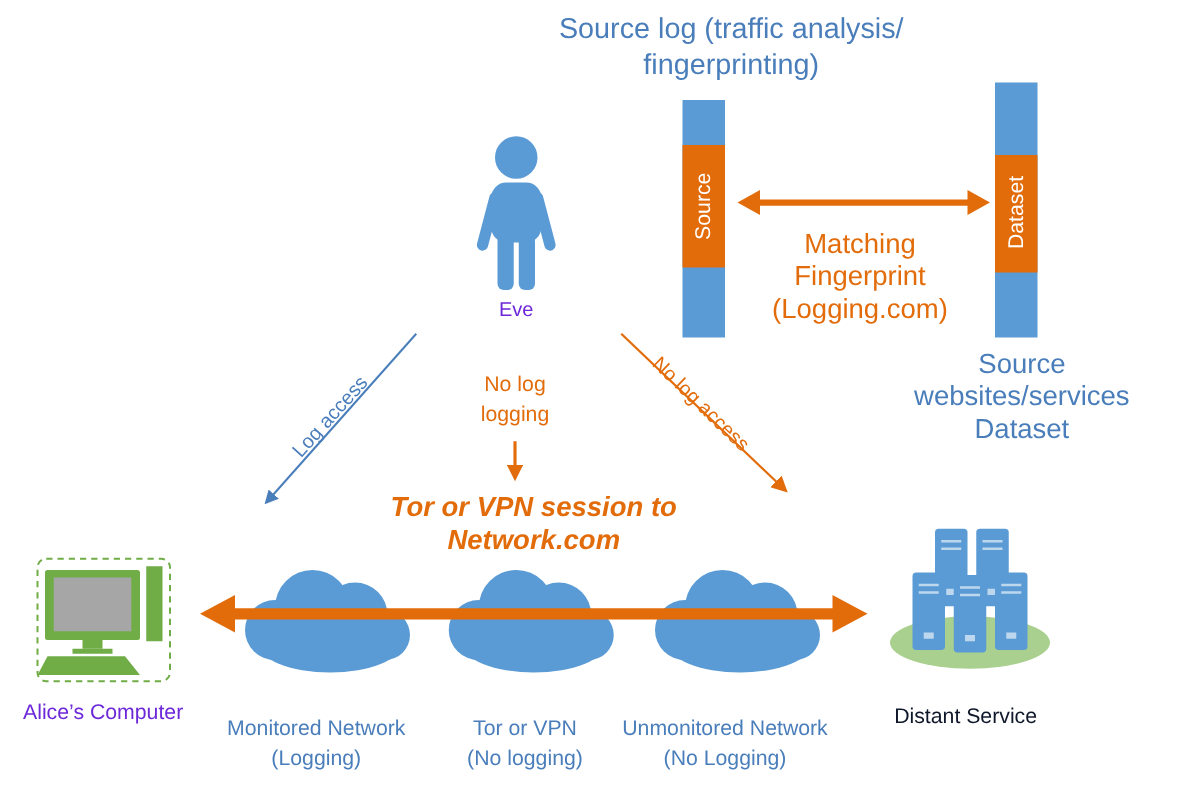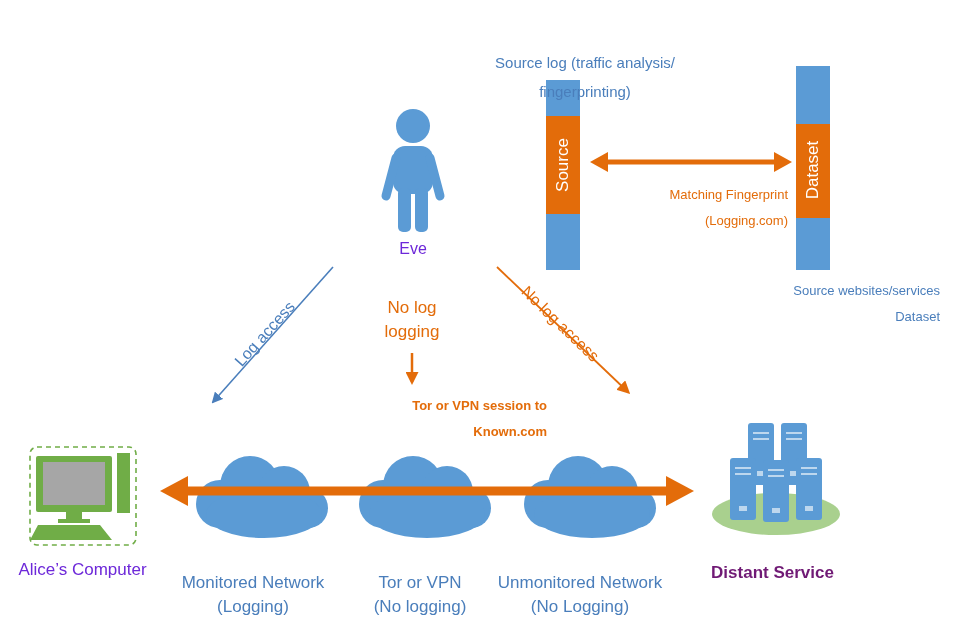--- a/index.html
+++ b/index.html
@@ -6,26 +6,26 @@
   .canvas {
     position:relative; width:957px; height:630px; background:#ffffff;
     font-family:"Liberation Sans", sans-serif; overflow:hidden;
   }
   .layer-svg { position:absolute; left:0; top:0; z-index:1; }
   .lbl { position:absolute; z-index:2; }
   .center { text-align:center; }
   .blue   { color:#4A7EBB; }
   .orange { color:#E36C0A; }
   .dark   { color:#6d28d9; }
-  .navy   { color:#701a75;font-weight:bold; }
+  .navy   { color:#0f172a; }
   .white  { color:#ffffff; }
   .bold   { font-weight:bold; }
   .rot { white-space:nowrap; }
-  .t21 { font-size:15px; line-height:29px;margin-top:40px; }
-  .t19 { font-size:13px; line-height:26px;text-align:right; }
+  .t21 { font-size:23px; line-height:29px; }
+  .t19 { font-size:22px; line-height:26px; }
   .t17 { font-size:17px; line-height:24px; }
   .t16 { font-size:16px; line-height:22px; }
 </style>
 </head>
 <body>
 
 <div class="canvas">
 
   <svg class="layer-svg" width="957" height="630" viewBox="0 0 957 630">
     <defs>
@@ -133,23 +133,23 @@
 
   <div class="lbl blue t16 rot" style="left:265px; top:334px; transform:translate(-50%,-50%) rotate(-48deg);">Log access</div>
 
   <div class="lbl orange t17 center" style="left:362px; top:296px; width:100px;">
     <div>No log</div>
     <div>logging</div>
   </div>
 
   <div class="lbl orange t16 rot" style="left:560px; top:324px; transform:translate(-50%,-50%) rotate(44deg);">No log access</div>
 
-  <div class="lbl orange t19 bold center" style="left:307px; top:393px; width:240px;">
+  <div class="lbl orange t19 bold center" style="left:307px; top:393px; width:240px;font-style:italic;">
     <div>Tor or VPN session to</div>
-    <div>Known.com</div>
+    <div>Network.com</div>
   </div>
 
   <div class="lbl dark t17 center" style="left:10px; top:558px; width:145px;">Alice’s Computer</div>
 
   <div class="lbl blue t17 center" style="left:168px; top:571px; width:170px;">
     <div>Monitored Network</div>
     <div>(Logging)</div>
   </div>
 
   <div class="lbl blue t17 center" style="left:345px; top:571px; width:150px;">

